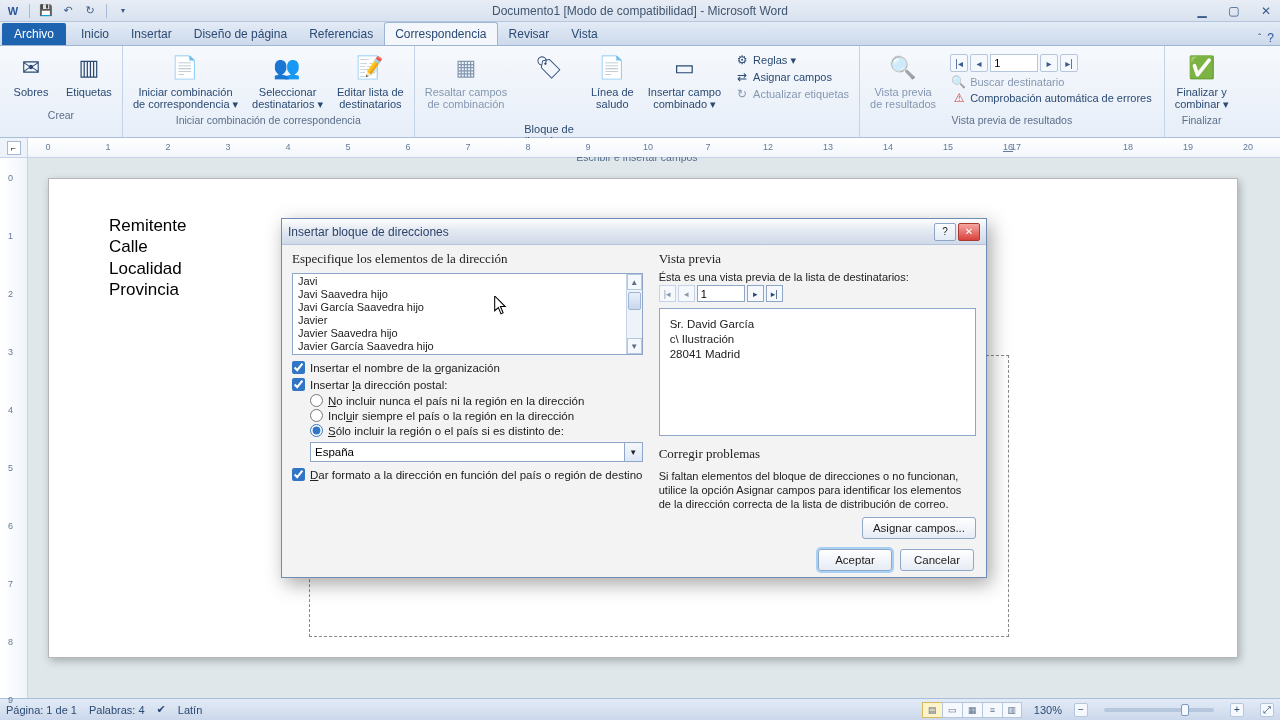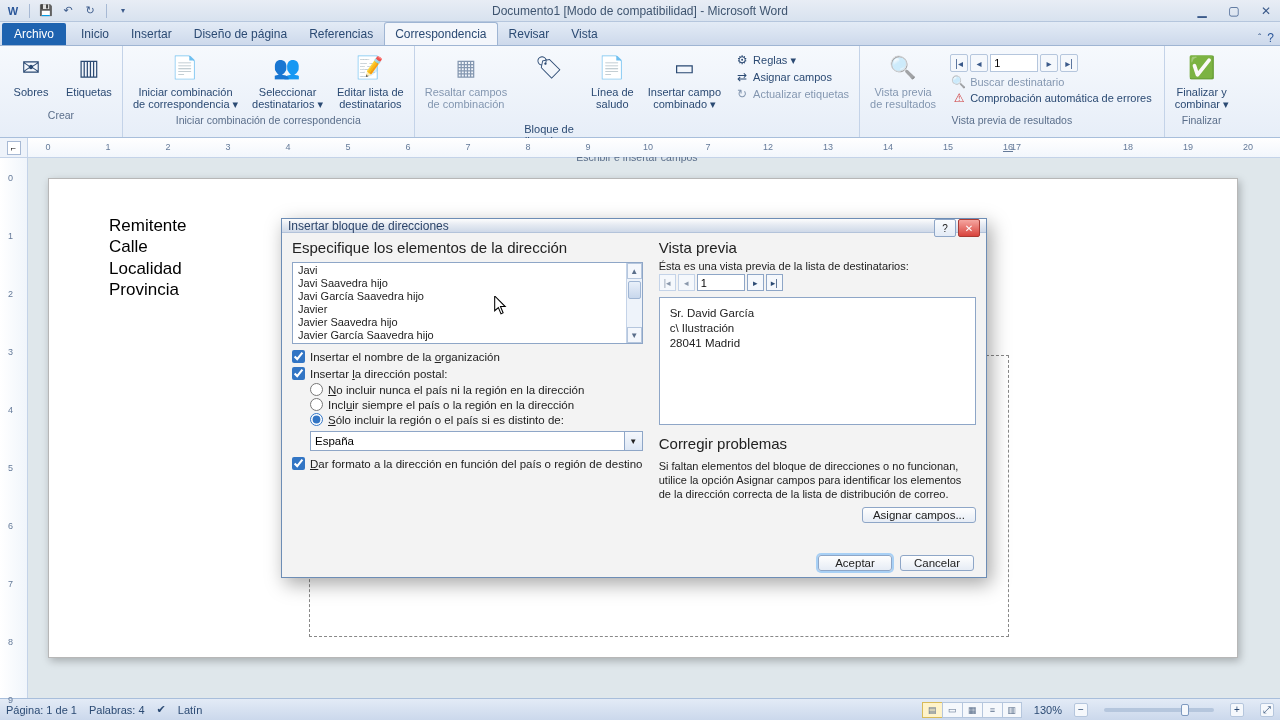--- a/index.html
+++ b/index.html
@@ -130,39 +130,39 @@
     position:absolute;
     left:281px; top:218px;
     width:706px; height:360px;
     background:#f3f3f3;
     border:1px solid #6d8db5;
     box-shadow: 4px 6px 18px rgba(0,0,0,.35);
     font-size:11.5px;
     color:#222;
   }
   .dlg-title {
-    height:14px;
+    height:26px;
     background: linear-gradient(#fdfdfd,#e5eaf2 45%, #cfd9e8);
     border-bottom:1px solid #b3c3da;
-    display:flex; padding:0 6px;
+    display:flex; align-items:center; padding:0 6px;
   }
   .dlg-title-text { flex:1; font-size:12px; color:#2c4469; }
   .dlg-tbtn {
     width:22px; height:18px;
     border:1px solid #8ea6c7;
     background:linear-gradient(#fafcfe,#e3ebf6);
     border-radius:2px;
     display:flex;align-items:center;justify-content:center;
     margin-left:2px; font-size:10px;
   }
   .dlg-close { background:linear-gradient(#f5a6a0,#d8433c); color:#fff; border-color:#a83a33;}
   .dlg-body { display:flex; padding:6px 10px 4px 10px; gap:16px;}
   .col-left { flex:1.05; display:flex; flex-direction:column; }
   .col-right { flex:0.95; display:flex; flex-direction:column;}
-  .section-label { font-size:15px; margin-bottom:4px; }
+  .section-label { font-size:13px; margin-bottom:4px;font-family:Liberation Serif, serif; }
   .chk-row { display:flex; align-items:center; gap:5px; margin:2px 0;}
   .chk-row .underline { text-decoration: underline; }
   input[type=checkbox], input[type=radio] {
     width:13px; height:13px;
     accent-color:#3275c4;
   }
   .listbox {
     border:1px solid #8ea6c7;
     background:#fff;
     height:82px;
@@ -192,21 +192,21 @@
   .preview-box {
     border:1px solid #8ea6c7; background:#fff; height:128px;
     padding:8px 10px; font-size:11.5px; line-height:1.3;
   }
   .problems-text { font-size:11px; line-height:1.25; margin-top:4px;}
   .dlg-footer {
     position:absolute; left:0; right:0; bottom:6px;
     display:flex; justify-content:flex-end; gap:8px; padding:0 12px;
   }
   .dlg-btn {
-    min-width:74px; height:16px;
+    min-width:74px; height:22px;
     border:1px solid #8ea6c7; border-radius:3px;
     background:linear-gradient(#fefefe,#e6ecf5);
     font-size:11.5px; display:flex; align-items:center; justify-content:center;
     padding:0 10px;
   }
   .dlg-btn.primary { box-shadow: 0 0 0 2px #a8d0f5; }
 
   .asignar-row { display:flex; justify-content:flex-end; margin-top:6px;}
 
   

